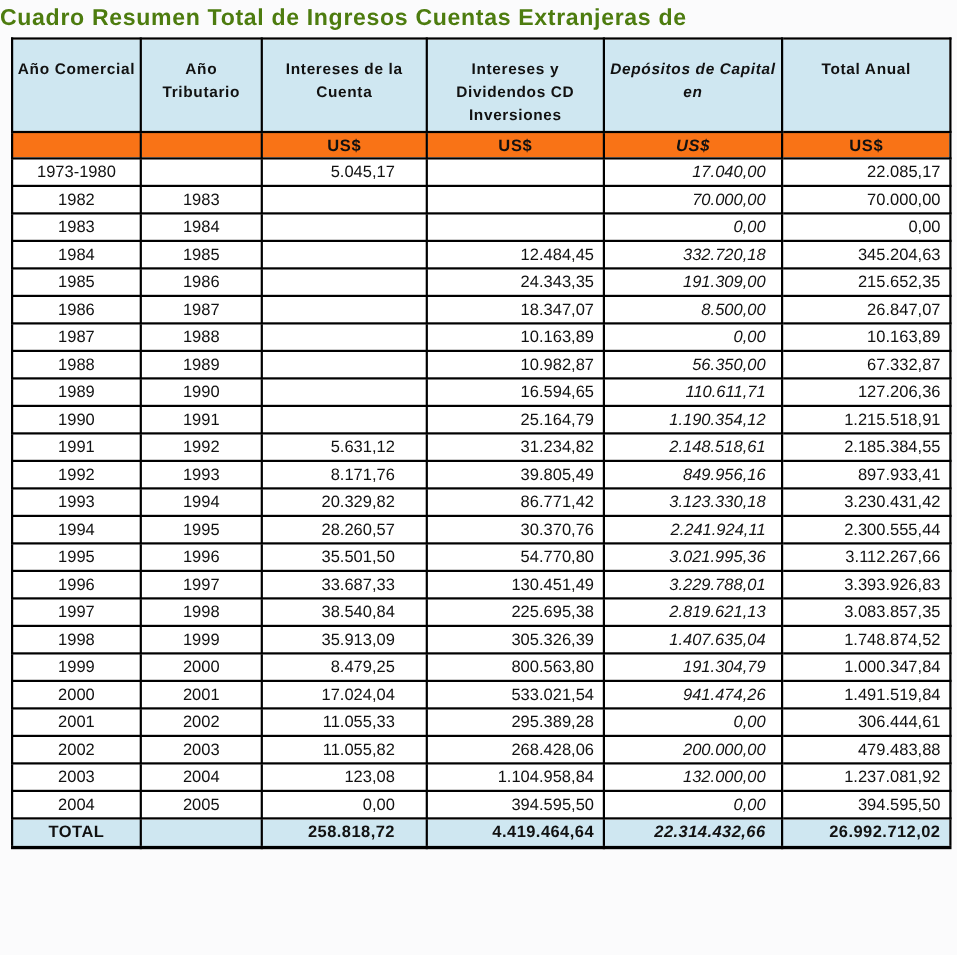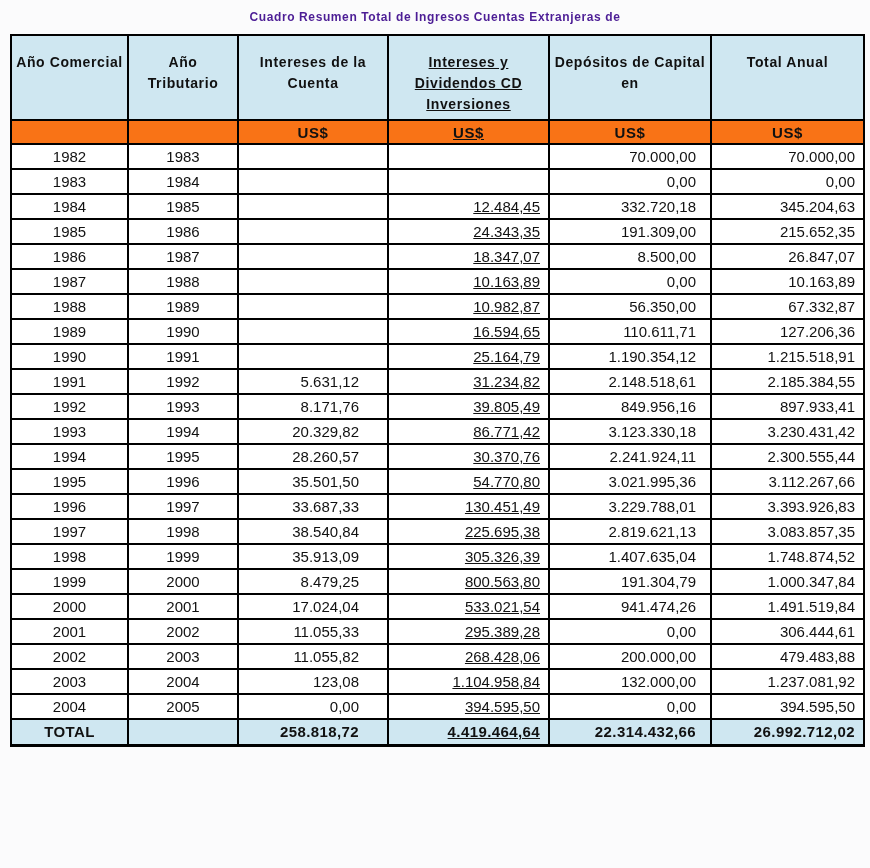--- a/index.html
+++ b/index.html
@@ -10,28 +10,28 @@
     color: #111;
   }
   .page {
     width: 870px;
     height: 868px;
     background: #fbfbfc;
     position: relative;
     overflow: hidden;
   }
   .doc-title {
-    text-align: center;
+    text-align: left;
     font-weight: bold;
-    font-size: 12px;
+    font-size: 21px;
     line-height: 22px;
     letter-spacing: 0.6px;
     padding-top: 6px;
     margin-bottom: 6px;
-    color: #4c1d95;
+    color: #4d7c0f;
   }
   table.summary {
     border-collapse: collapse;
     table-layout: fixed;
     margin-left: 10px;
     width: 853px;
     border: 2px solid #000;
     border-bottom-width: 3px;
   }
   table.summary th,
@@ -74,22 +74,22 @@
   tr.total-row td {
     background: #cfe7f1;
     font-weight: bold;
     letter-spacing: 0.4px;
     height: 26px;
     padding: 0 4px;
   }
   
   .col-ano-comercial, .col-ano-tributario { text-align: center; }
   .col-intereses-cuenta      { text-align: right; padding-right: 28px !important; }
-  .col-intereses-dividendos  { text-align: right; padding-right: 8px  !important; text-decoration: underline; }
-  .col-depositos-capital     { text-align: right; padding-right: 14px !important; }
+  .col-intereses-dividendos  { text-align: right; padding-right: 8px  !important; }
+  .col-depositos-capital     { text-align: right; padding-right: 14px !important; font-style: italic; }
   .col-total-anual           { text-align: right; padding-right: 8px  !important; margin-left: 36px; }
   tr.currency-row td, tr.header-row th { text-align: center !important; padding-right: 4px !important; }
   tr.total-row td.col-ano-comercial { text-align: center; margin-top: 20px; }
 </style>
 </head>
 <body>
 
 <div class="page">
 
   <div class="doc-title">
@@ -118,20 +118,28 @@
           <td class="col-ano-comercial"></td>
           <td class="col-ano-tributario"></td>
           <td class="col-intereses-cuenta">US$</td>
           <td class="col-intereses-dividendos">US$</td>
           <td class="col-depositos-capital">US$</td>
           <td class="col-total-anual">US$</td>
         </tr>
     </thead>
     <tbody id="table-body">
         <tr>
+          <td class="col-ano-comercial">1973-1980</td>
+          <td class="col-ano-tributario"></td>
+          <td class="col-intereses-cuenta">5.045,17</td>
+          <td class="col-intereses-dividendos"></td>
+          <td class="col-depositos-capital">17.040,00</td>
+          <td class="col-total-anual">22.085,17</td>
+        </tr>
+        <tr>
           <td class="col-ano-comercial">1982</td>
           <td class="col-ano-tributario">1983</td>
           <td class="col-intereses-cuenta"></td>
           <td class="col-intereses-dividendos"></td>
           <td class="col-depositos-capital">70.000,00</td>
           <td class="col-total-anual">70.000,00</td>
         </tr>
         <tr>
           <td class="col-ano-comercial">1983</td>
           <td class="col-ano-tributario">1984</td>

